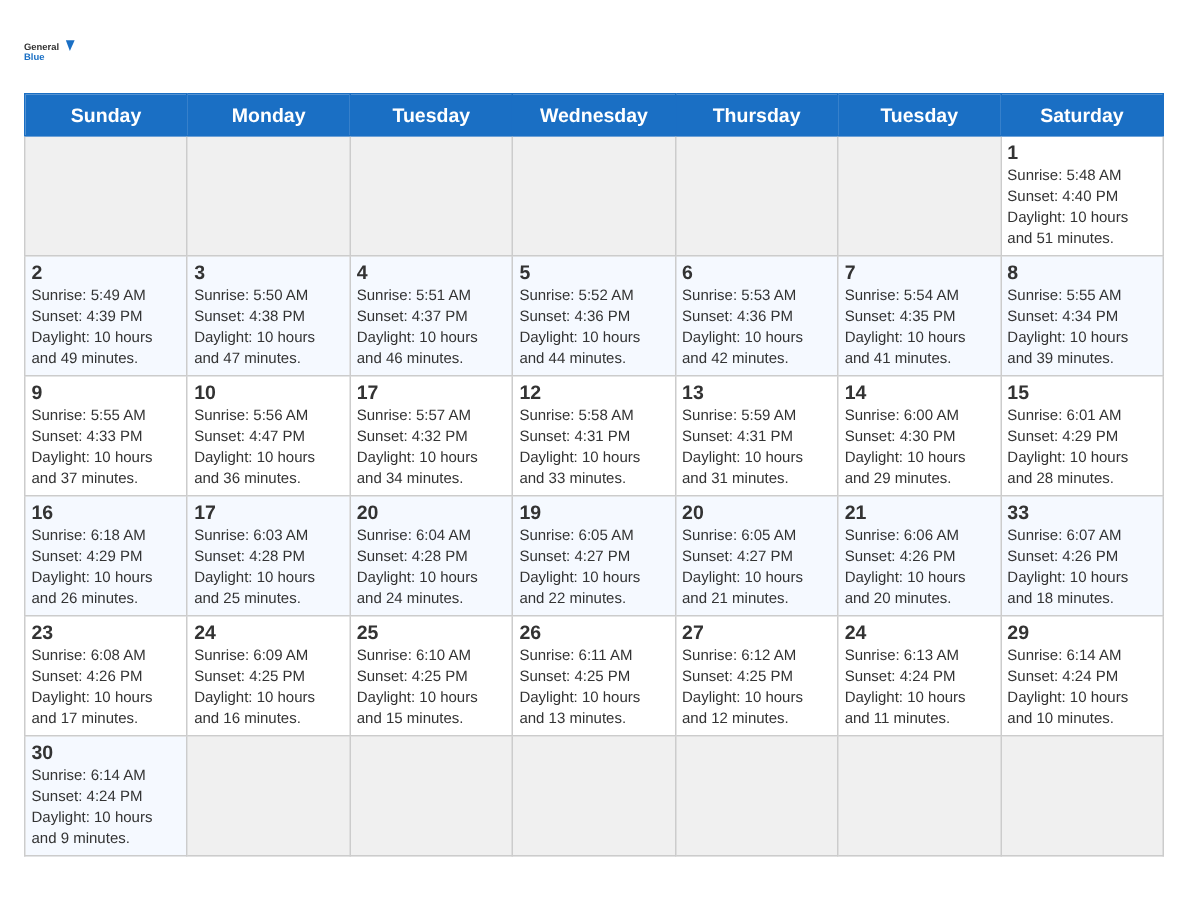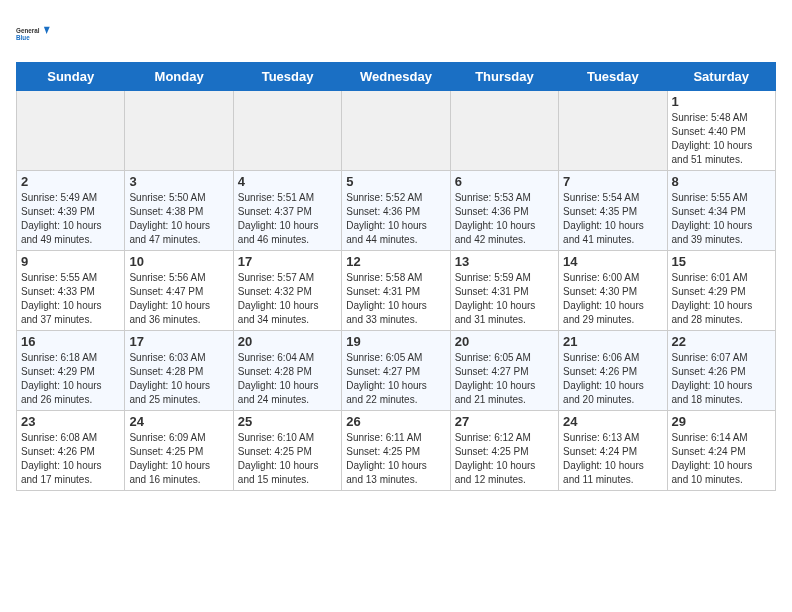--- a/index.html
+++ b/index.html
@@ -248,21 +248,21 @@
 Sunset: 4:27 PM
 Daylight: 10 hours and 21 minutes.</div>
         </td>
         <td>
           <span class="day-number">21</span>
           <div class="day-info">Sunrise: 6:06 AM
 Sunset: 4:26 PM
 Daylight: 10 hours and 20 minutes.</div>
         </td>
         <td>
-          <span class="day-number">22</span>
+          <span class="day-number">33</span>
           <div class="day-info">Sunrise: 6:07 AM
 Sunset: 4:26 PM
 Daylight: 10 hours and 18 minutes.</div>
         </td>
       </tr>
       <tr>
         <td>
           <span class="day-number">23</span>
           <div class="day-info">Sunrise: 6:08 AM
 Sunset: 4:26 PM
@@ -298,14 +298,28 @@
 Sunset: 4:24 PM
 Daylight: 10 hours and 11 minutes.</div>
         </td>
         <td>
           <span class="day-number">29</span>
           <div class="day-info">Sunrise: 6:14 AM
 Sunset: 4:24 PM
 Daylight: 10 hours and 10 minutes.</div>
         </td>
       </tr>
+      <tr>
+        <td>
+          <span class="day-number">30</span>
+          <div class="day-info">Sunrise: 6:14 AM
+Sunset: 4:24 PM
+Daylight: 10 hours and 9 minutes.</div>
+        </td>
+        <td class="empty"></td>
+        <td class="empty"></td>
+        <td class="empty"></td>
+        <td class="empty"></td>
+        <td class="empty"></td>
+        <td class="empty"></td>
+      </tr>
     </tbody>
 </table>
 
 </body></html>

